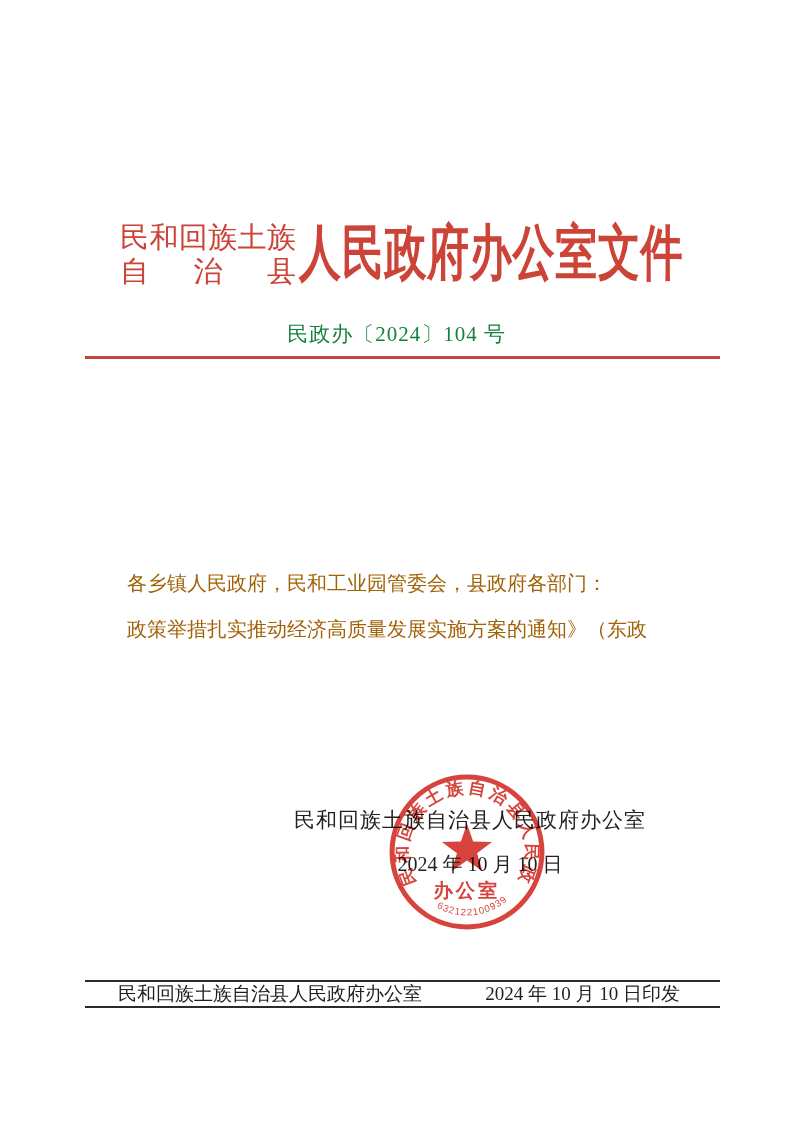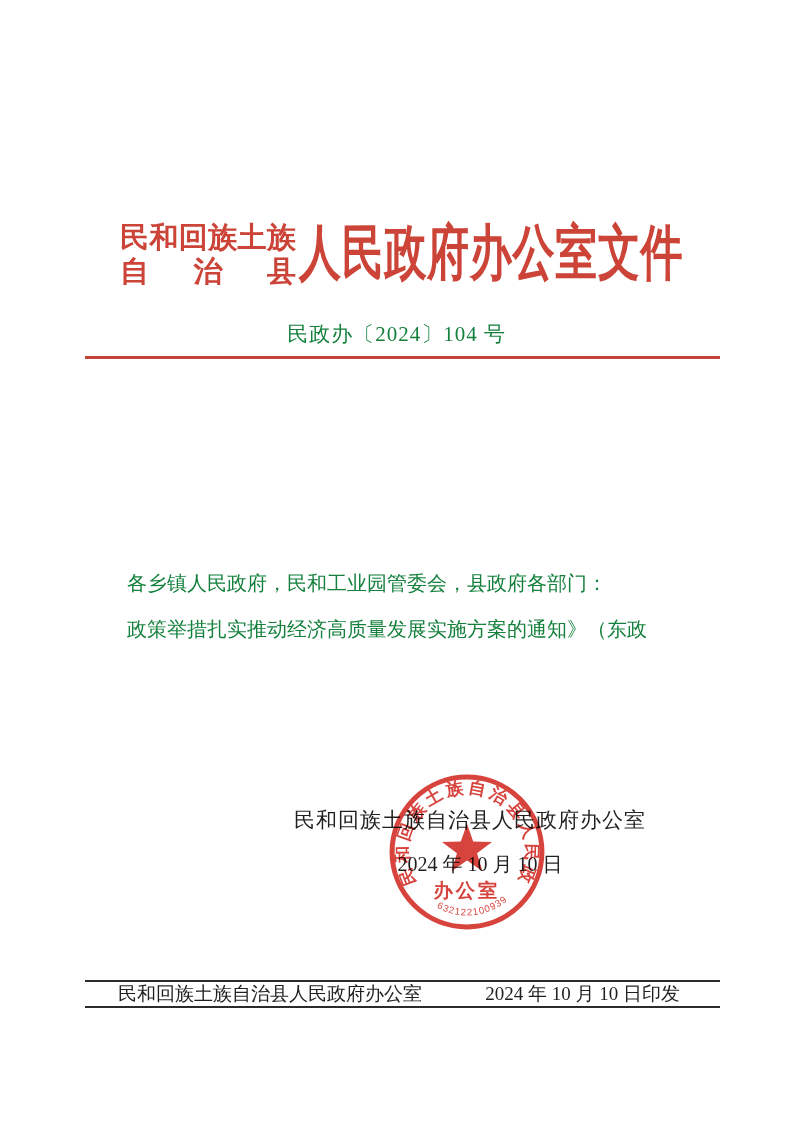--- a/index.html
+++ b/index.html
@@ -4,34 +4,34 @@
 <style>
   html,body { margin:0; padding:0; background:#e9e9e9; }
   .page {
     position:relative; width:793px; height:1122px; margin:0 auto;
     background:#ffffff; overflow:hidden;
     font-family:"Liberation Serif","DejaVu Serif",serif;
     color:#1f1f1f;
   }
   
   .header { position:absolute; top:213px; left:120px; width:600px; display:flex; align-items:center; }
-  .header-small { width:176px; flex:0 0 176px; color:#cc4338; font-weight:bold; font-size:29px; line-height:34px; }
+  .header-small { width:176px; flex:0 0 176px; color:#cc4338; font-weight:normal; font-size:29px; line-height:34px; }
   .header-small div { text-align:justify; text-align-last:justify; }
   .header-large {
     font-size:60px; font-weight:bold; color:#cc4338; white-space:nowrap;
     transform:scaleX(0.70); transform-origin:left center; margin-left:3px; letter-spacing:1px;
   }
   
   .docnum { position:absolute; top:320px; left:0; width:793px; text-align:center; font-size:21px; letter-spacing:1px; color:#15803d; }
   .redline { position:absolute; top:356px; left:85px; width:635px; height:3px; background:#c3443a; }
   
   .title { position:absolute; top:394px; left:0; width:793px; text-align:center; font-weight:bold; font-size:30px; line-height:45px; color:#0d0d0d; }
   .title div { transform:scaleX(0.86); transform-origin:center; white-space:nowrap; }
   
-  .body { position:absolute; top:560px; left:127px; width:552px; font-size:20px; line-height:46px; color:#15803d; }
+  .body { position:absolute; top:560px; left:127px; width:552px; font-size:20px; line-height:46px; color:#a16207; }
   .body div { white-space:nowrap; }
   .body .indent { text-indent:41px; }
   
   .sig-org { position:absolute; top:806px; left:0; width:646px; text-align:right; font-size:21px; letter-spacing:1px; color:#1f1f1f; }
   .sig-date { position:absolute; top:851px; left:385px; width:190px; text-align:center; font-size:20px; color:#1f1f1f; }
   
   .seal { position:absolute; left:386px; top:771px; width:162px; height:162px; mix-blend-mode:multiply; opacity:0.93; }
   .seal svg { display:block; }
   .seal-ring-text { font-size:17px; letter-spacing:3.5px; font-weight:bold; fill:#d4352e; font-family:"Liberation Serif",serif; }
   .seal-center-text { font-size:19px; letter-spacing:3px; font-weight:bold; fill:#d4352e; font-family:"Liberation Serif",serif; }

